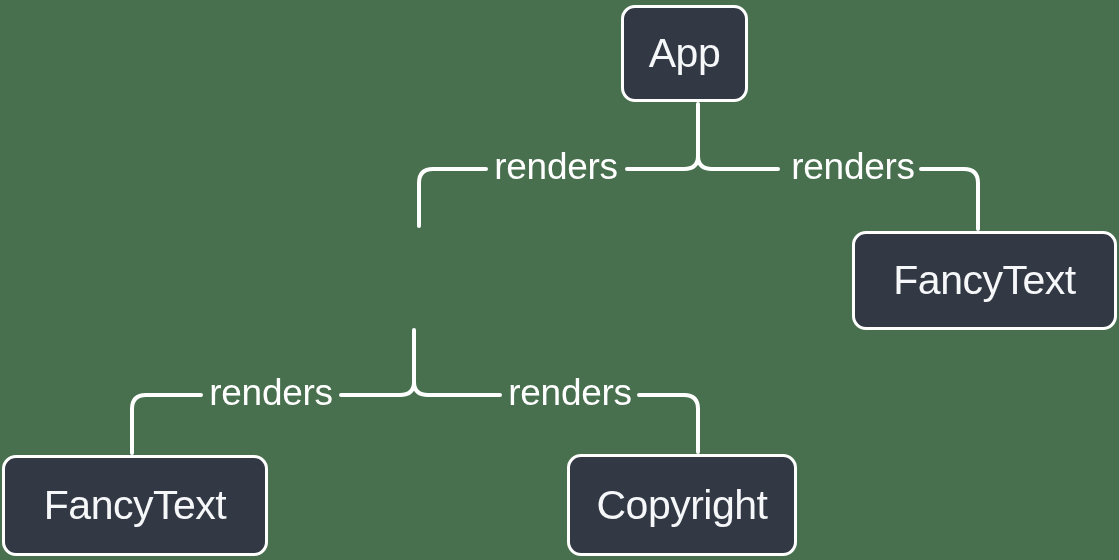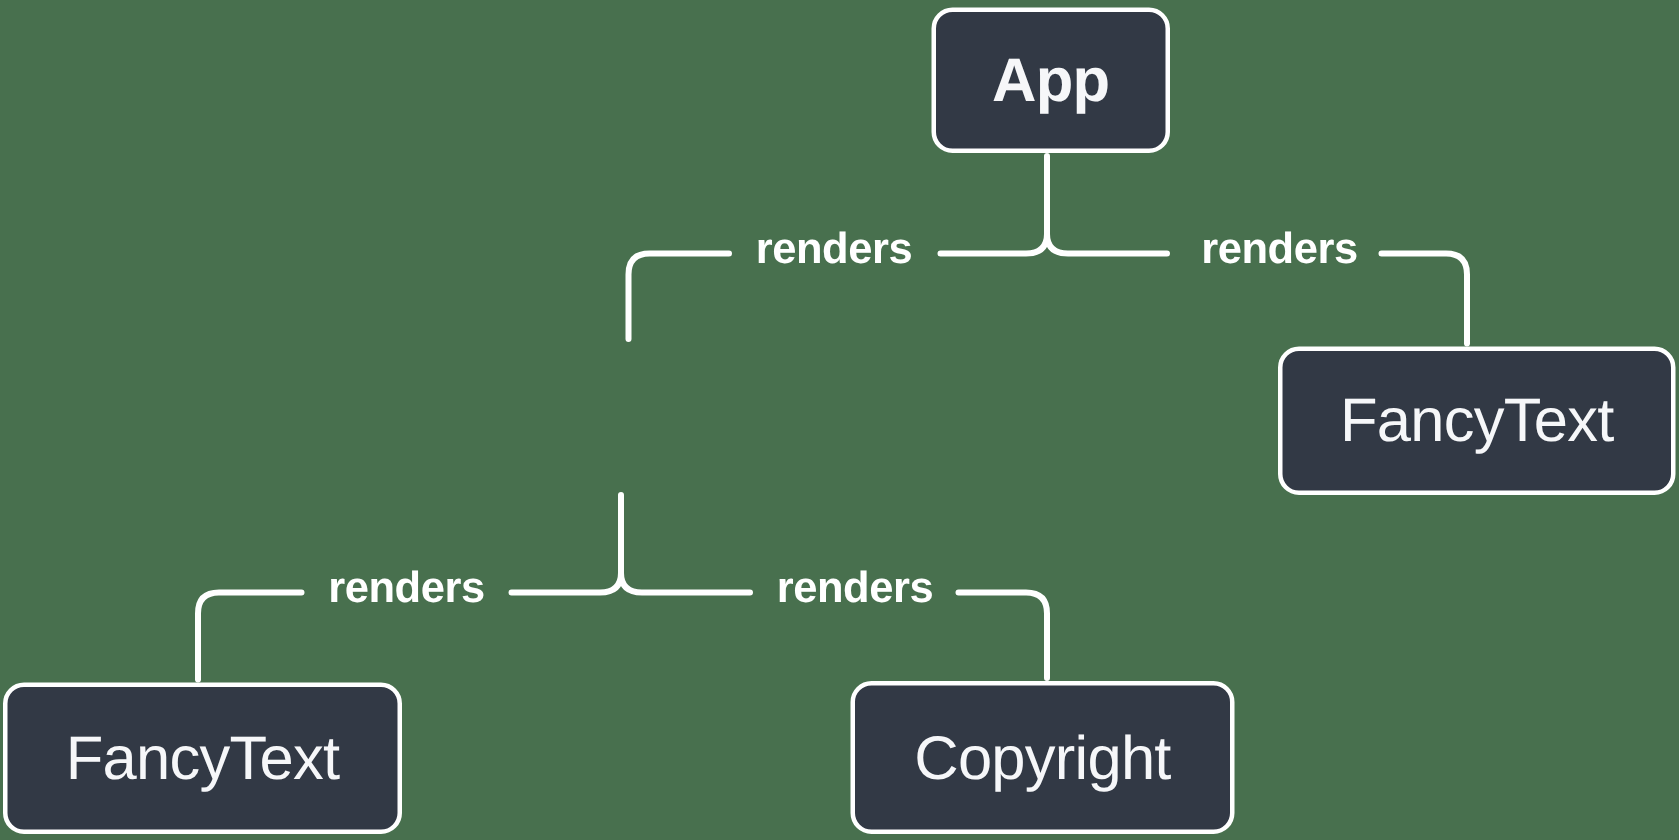--- a/index.html
+++ b/index.html
@@ -39,31 +39,31 @@
     border-radius: 14px;
     display: flex;
     align-items: center;
     justify-content: center;
     color: var(--ntext);
     font-size: 41px;
     font-weight: 400;
     letter-spacing: -0.5px;
     white-space: nowrap;
   }
-  .node-app        { left: 621px; top: 5px;   width: 159px; height: 97px; font-weight: bold; }
+  .node-app        { left: 621px; top: 5px;   width: 127px; height: 97px; }
   .node-ig         { left: 196px; top: 228px; width: 460px; height: 101px; }
   .node-ft-top     { left: 852px; top: 231px; width: 265px; height: 99px; }
   .node-ft-bottom  { left: 2px;   top: 455px; width: 266px; height: 101px; }
-  .node-copyright  { left: 567px; top: 454px; width: 256px; height: 102px; }
+  .node-copyright  { left: 567px; top: 454px; width: 230px; height: 102px; }
   .edge-label {
     position: absolute;
     transform: translate(-50%, -50%);
     color: var(--etext);
-    font-size: 29px;
-    font-weight: 700;
+    font-size: 37px;
+    font-weight: 400;
     letter-spacing: -0.3px;
     white-space: nowrap;
   }
   .el-1 { left: 556px; top: 167px; }
   .el-2 { left: 853px; top: 167px; }
   .el-3 { left: 271px; top: 393px; }
   .el-4 { left: 570px; top: 393px; }
 </style>
 </head>
 <body>

